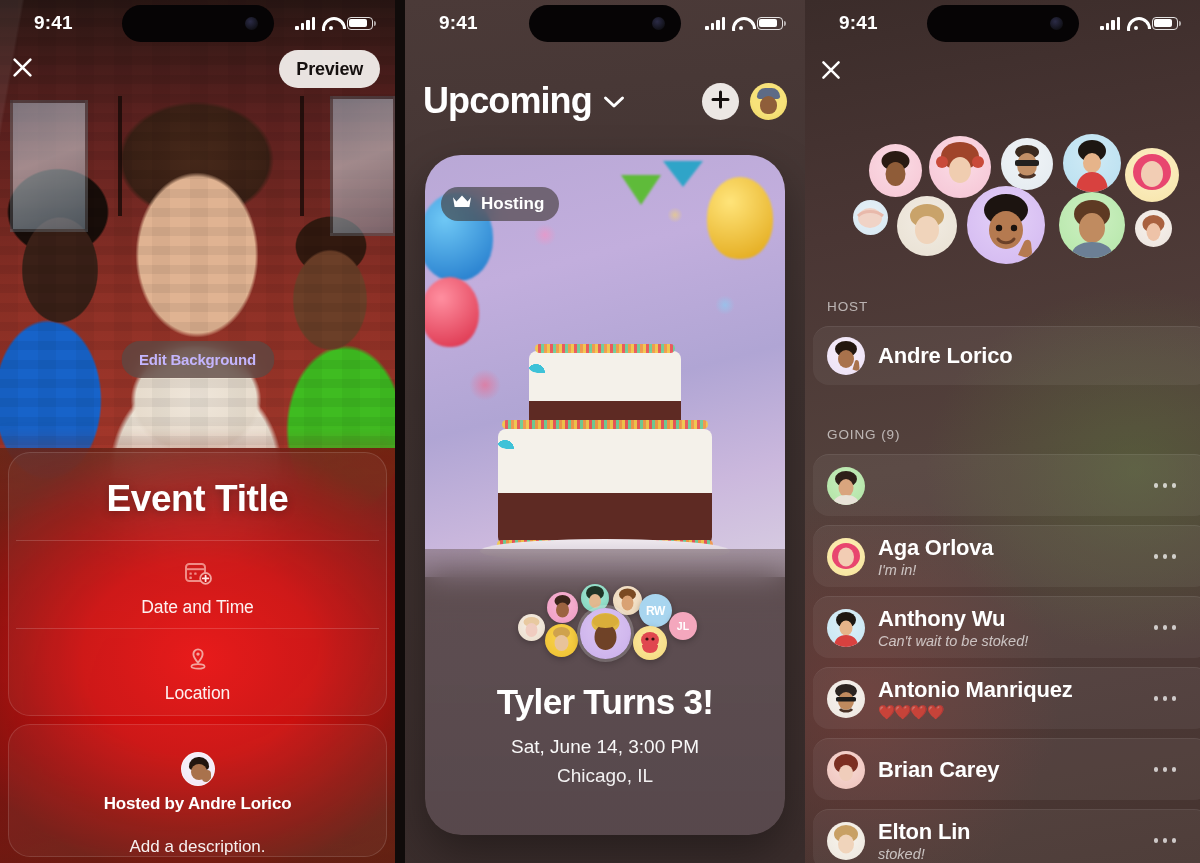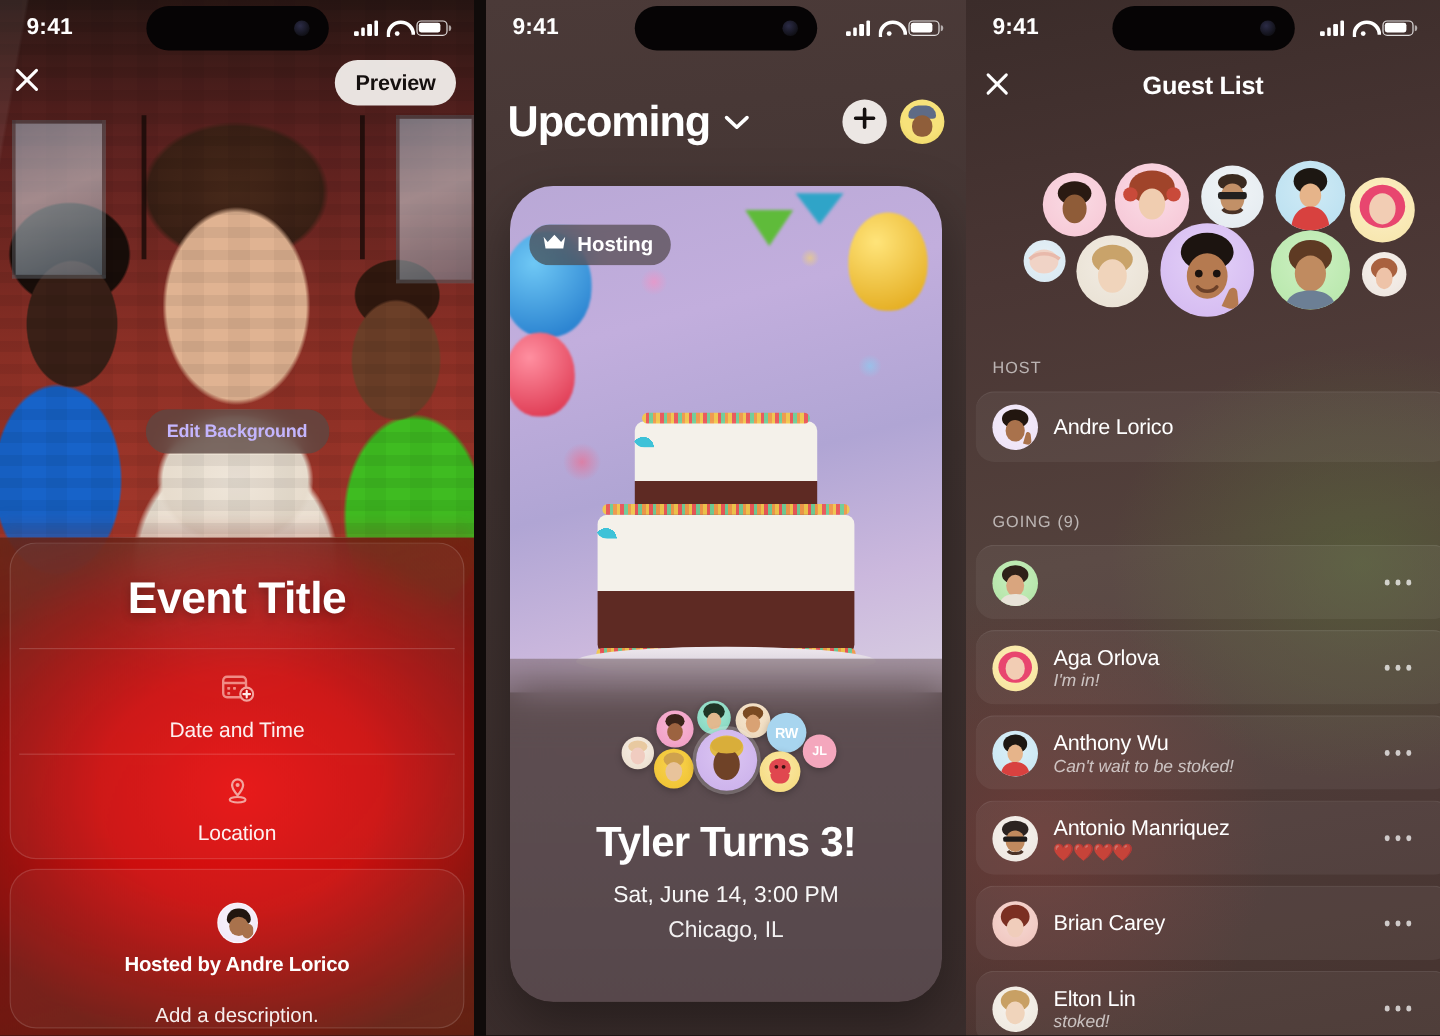--- a/index.html
+++ b/index.html
@@ -13,21 +13,21 @@
 
   
   .panel { position: relative; height: 863px; overflow: hidden; }
   .panel-left   { width: 395px; }
   .gap          { width: 10px; background: #100b0a; height:863px; }
   .panel-mid    { width: 400px; }
   .panel-right  { width: 395px; }
 
   
   .statusbar {
-    position: absolute; top: 0; left: 0; right: 0; height: 46px;
+    position: absolute; top: 0; left: 12px; right: 0; height: 46px;
     display: flex; align-items: center; z-index: 40;
     padding: 0 22px;
     gap: 36px;
   }
   .sb-time { color: #fff; font-size: 19px; font-weight: 700; letter-spacing: .2px; width: 92px; }
   .sb-right { margin-left: auto; display: flex; align-items: center; gap: 7px; }
   .sig { display: flex; align-items: flex-end; gap: 2px; height: 13px; }
   .sig i { display:block; width: 3.5px; background: #fff; border-radius: 1px; }
   .sig i:nth-child(1){height:4px}.sig i:nth-child(2){height:7px}
   .sig i:nth-child(3){height:10px}.sig i:nth-child(4){height:13px}
@@ -241,21 +241,21 @@
     color: rgba(255,255,255,.62); letter-spacing:.9px;text-align:right;
   }
   .guest-row{
     position:absolute; left:8px; right:-10px; z-index:12; height: 62px;
     border-radius: 16px; background: rgba(255,255,255,.055);
     border-top: 1px solid rgba(255,255,255,.07);
     display:flex; align-items:center; padding-left: 14px;
   }
   .g-av{ width:38px;height:38px;border-radius:50%; margin-right:13px; flex:none; overflow:hidden; position:relative;}
   .g-txt{ display:flex; flex-direction:column; gap:1px; }
-  .g-name{ font-size:18px; color:#fff; font-weight:400; letter-spacing:-.2px; }
+  .g-name{ font-size:22px; color:#fff; font-weight:700; letter-spacing:-.2px; }
   .g-reply{ font-size:14.5px; color:rgba(255,255,255,.68); font-style: italic; }
   .g-dots{ margin-left:auto; margin-right: 34px; display:flex; gap:4.5px; }
   .g-dots i{ width:4.5px;height:4.5px;border-radius:50%;background:rgba(255,255,255,.72); display:block;}
 </style>
 </head>
 <body>
 
 <div class="stage">
 
   <div class="panel panel-left">
@@ -479,21 +479,20 @@
   <div class="panel panel-right">
 
     <div class="r-header">
       <div class="r-close">
         <span>
           <svg width="22" height="22" viewBox="0 0 22 22">
               <path d="M3.4 3.4 18.6 18.6M18.6 3.4 3.4 18.6" stroke="#fff" stroke-width="2.5" stroke-linecap="round"></path>
             </svg>
         </span>
       </div>
-      <div class="r-title">Guest List</div>
     </div>
 
     <div class="memoji-cloud">
       <div class="mc" style="left:64px;top:16px;width:53px;height:53px;background:radial-gradient(circle at 50% 40%,#fadbe4,#f6c6d4)">
         <svg width="53" height="53" viewBox="0 0 53 53">
             <ellipse cx="26.5" cy="17" rx="14" ry="10" fill="#2a1a12"></ellipse>
             <ellipse cx="26.5" cy="30" rx="10" ry="12" fill="#8f5c38"></ellipse>
           </svg>
       </div>
       <div class="mc" style="left:124px;top:8px;width:62px;height:62px;background:radial-gradient(circle at 50% 40%,#fbdde6,#f5c3d4)">

